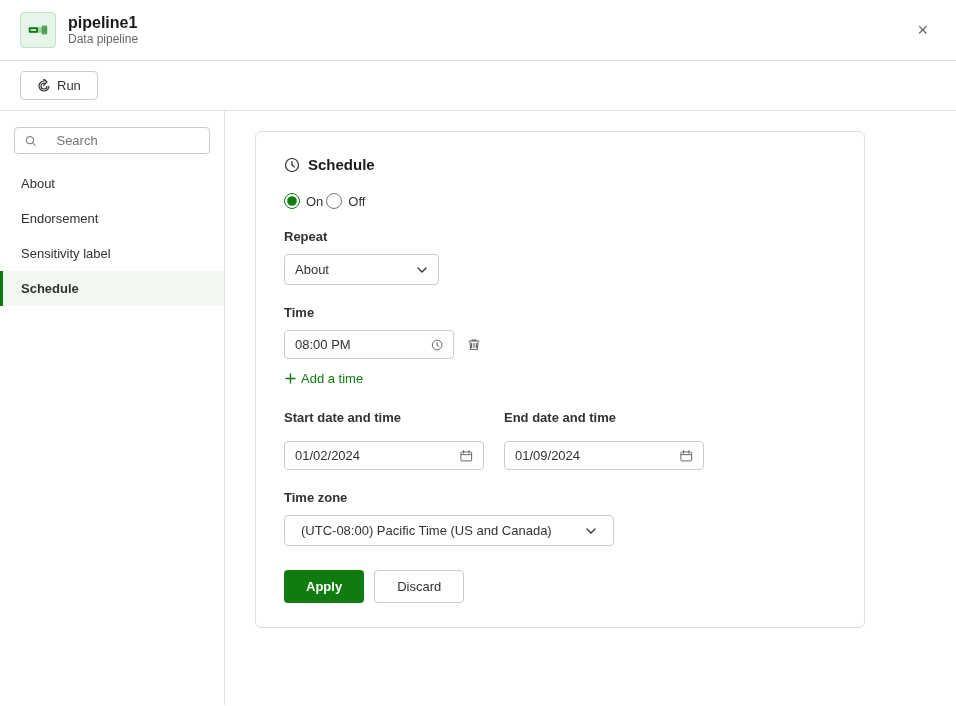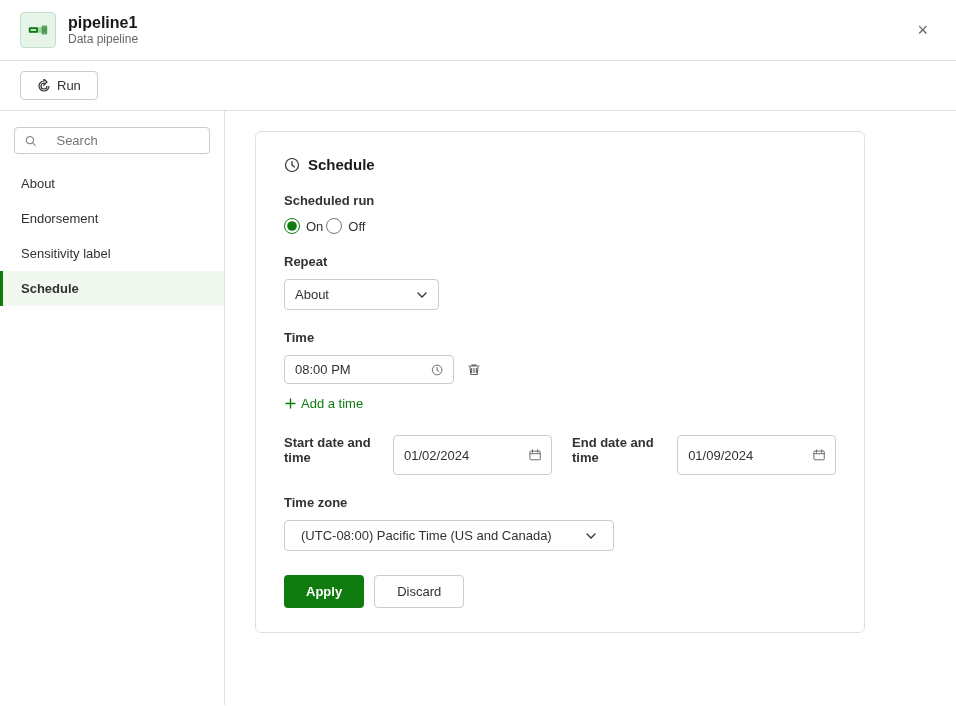--- a/index.html
+++ b/index.html
@@ -249,22 +249,22 @@
     }
 
     
     .date-range-section {
       display: flex;
       gap: 20px;
       margin-bottom: 20px;
     }
     .date-field {
       display: flex;
-      flex-direction: row;
-      gap: 19px;
+      flex-direction: column;
+      gap: 6px;
     }
     .date-input-wrapper {
       display: flex;
       align-items: center;
       border: 1px solid #ccc;
       border-radius: 4px;
       padding: 6px 10px;
       gap: 6px;
       width: 200px;
       background: #fff;
@@ -386,21 +386,20 @@
       <div class="section-header">
         <svg width="16" height="16" viewBox="0 0 16 16" fill="none">
           <circle cx="8" cy="8" r="6.5" stroke="#323232" stroke-width="1.2"></circle>
           <line x1="8" y1="4.5" x2="8" y2="8" stroke="#323232" stroke-width="1.2" stroke-linecap="round"></line>
           <line x1="8" y1="8" x2="10.5" y2="10" stroke="#323232" stroke-width="1.2" stroke-linecap="round"></line>
         </svg>
         <span>Schedule</span>
       </div>
 
       <div>
-        <div class="field-label">Scheduled run</div>
         <div class="radio-group">
           <label class="radio-option">
             <input type="radio" name="schedule-state" checked="" style="">
             <span class="radio-label">On</span>
           </label>
           <label class="radio-option">
             <input type="radio" name="schedule-state" style="">
             <span class="radio-label">Off</span>
           </label>
         </div>

